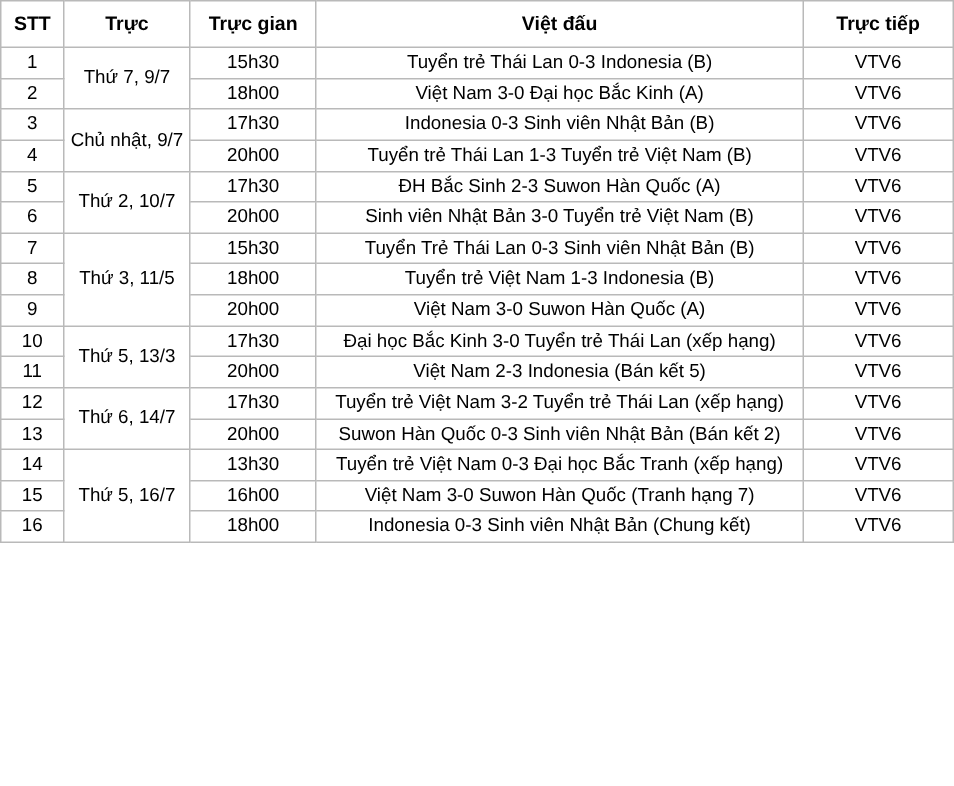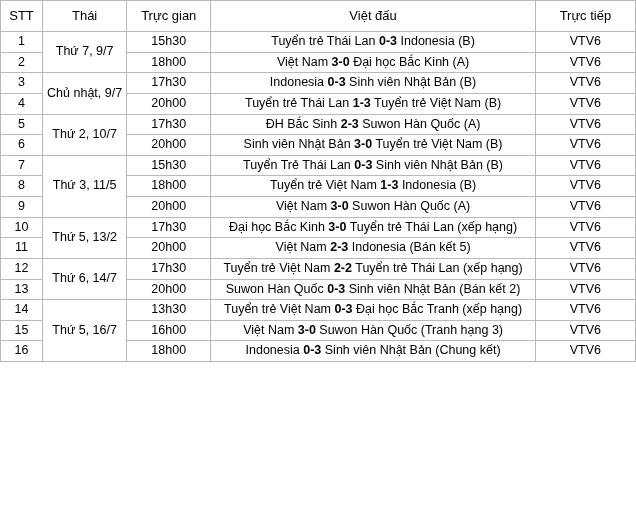--- a/index.html
+++ b/index.html
@@ -22,50 +22,50 @@
   table.schedule th,
   table.schedule td {
     border: 1px solid #b9b9b9;
     padding: 2px 3px;
     text-align: center;
     vertical-align: middle;
     font-size: 12.5px;
     line-height: 1.25;
   }
   table.schedule th {
-    font-weight: normal;
+    font-weight: bold;
     font-size: 13px;
     height: 26px;
   }
   col.c-stt { width: 42px; }
   col.c-ngay { width: 84px; }
   col.c-gio { width: 84px; }
   col.c-tran { width: 324px; }
   col.c-tv { width: 100px; }
 
   td.stt, td.gio, td.tv { white-space: nowrap; }
   td.ngay { line-height: 1.3; }
   td.tran { text-align: center; padding: 3px 6px; }
-  .sc { font-weight: bold; }
+  .sc { font-weight: normal; }
 </style>
 </head>
 <body>
 
 <table class="schedule">
   <colgroup>
     <col class="c-stt">
       <col class="c-ngay">
       <col class="c-gio">
       <col class="c-tran">
       <col class="c-tv">
   </colgroup>
   <thead>
     <tr>
       <th>STT</th>
-      <th>Thái</th>
+      <th>Trực</th>
       <th>Trực gian</th>
       <th>Việt đấu</th>
       <th>Trực tiếp</th>
     </tr>
   </thead>
   <tbody>
       <tr>
         <td class="stt">1</td>
         <td class="ngay" rowspan="2">Thứ 7, 9/7</td>
         <td class="gio">15h30</td>
@@ -118,55 +118,55 @@
         <td class="tv">VTV6</td>
       </tr>
       <tr>
         <td class="stt">9</td>
         <td class="gio">20h00</td>
         <td class="tran"><span>Việt Nam </span><span class="sc">3-0</span><span> Suwon Hàn Quốc (A)</span></td>
         <td class="tv">VTV6</td>
       </tr>
       <tr>
         <td class="stt">10</td>
-        <td class="ngay" rowspan="2">Thứ 5, 13/2</td>
+        <td class="ngay" rowspan="2">Thứ 5, 13/3</td>
         <td class="gio">17h30</td>
         <td class="tran"><span>Đại học Bắc Kinh </span><span class="sc">3-0</span><span> Tuyển trẻ Thái Lan (xếp hạng)</span></td>
         <td class="tv">VTV6</td>
       </tr>
       <tr>
         <td class="stt">11</td>
         <td class="gio">20h00</td>
         <td class="tran"><span>Việt Nam </span><span class="sc">2-3</span><span> Indonesia (Bán kết 5)</span></td>
         <td class="tv">VTV6</td>
       </tr>
       <tr>
         <td class="stt">12</td>
         <td class="ngay" rowspan="2">Thứ 6, 14/7</td>
         <td class="gio">17h30</td>
-        <td class="tran"><span>Tuyển trẻ Việt Nam </span><span class="sc">2-2</span><span> Tuyển trẻ Thái Lan (xếp hạng)</span></td>
+        <td class="tran"><span>Tuyển trẻ Việt Nam </span><span class="sc">3-2</span><span> Tuyển trẻ Thái Lan (xếp hạng)</span></td>
         <td class="tv">VTV6</td>
       </tr>
       <tr>
         <td class="stt">13</td>
         <td class="gio">20h00</td>
         <td class="tran"><span>Suwon Hàn Quốc </span><span class="sc">0-3</span><span> Sinh viên Nhật Bản (Bán kết 2)</span></td>
         <td class="tv">VTV6</td>
       </tr>
       <tr>
         <td class="stt">14</td>
         <td class="ngay" rowspan="3">Thứ 5, 16/7</td>
         <td class="gio">13h30</td>
         <td class="tran"><span>Tuyển trẻ Việt Nam </span><span class="sc">0-3</span><span> Đại học Bắc Tranh (xếp hạng)</span></td>
         <td class="tv">VTV6</td>
       </tr>
       <tr>
         <td class="stt">15</td>
         <td class="gio">16h00</td>
-        <td class="tran"><span>Việt Nam </span><span class="sc">3-0</span><span> Suwon Hàn Quốc (Tranh hạng 3)</span></td>
+        <td class="tran"><span>Việt Nam </span><span class="sc">3-0</span><span> Suwon Hàn Quốc (Tranh hạng 7)</span></td>
         <td class="tv">VTV6</td>
       </tr>
       <tr>
         <td class="stt">16</td>
         <td class="gio">18h00</td>
         <td class="tran"><span>Indonesia </span><span class="sc">0-3</span><span> Sinh viên Nhật Bản (Chung kết)</span></td>
         <td class="tv">VTV6</td>
       </tr>
     </tbody>
 </table>

